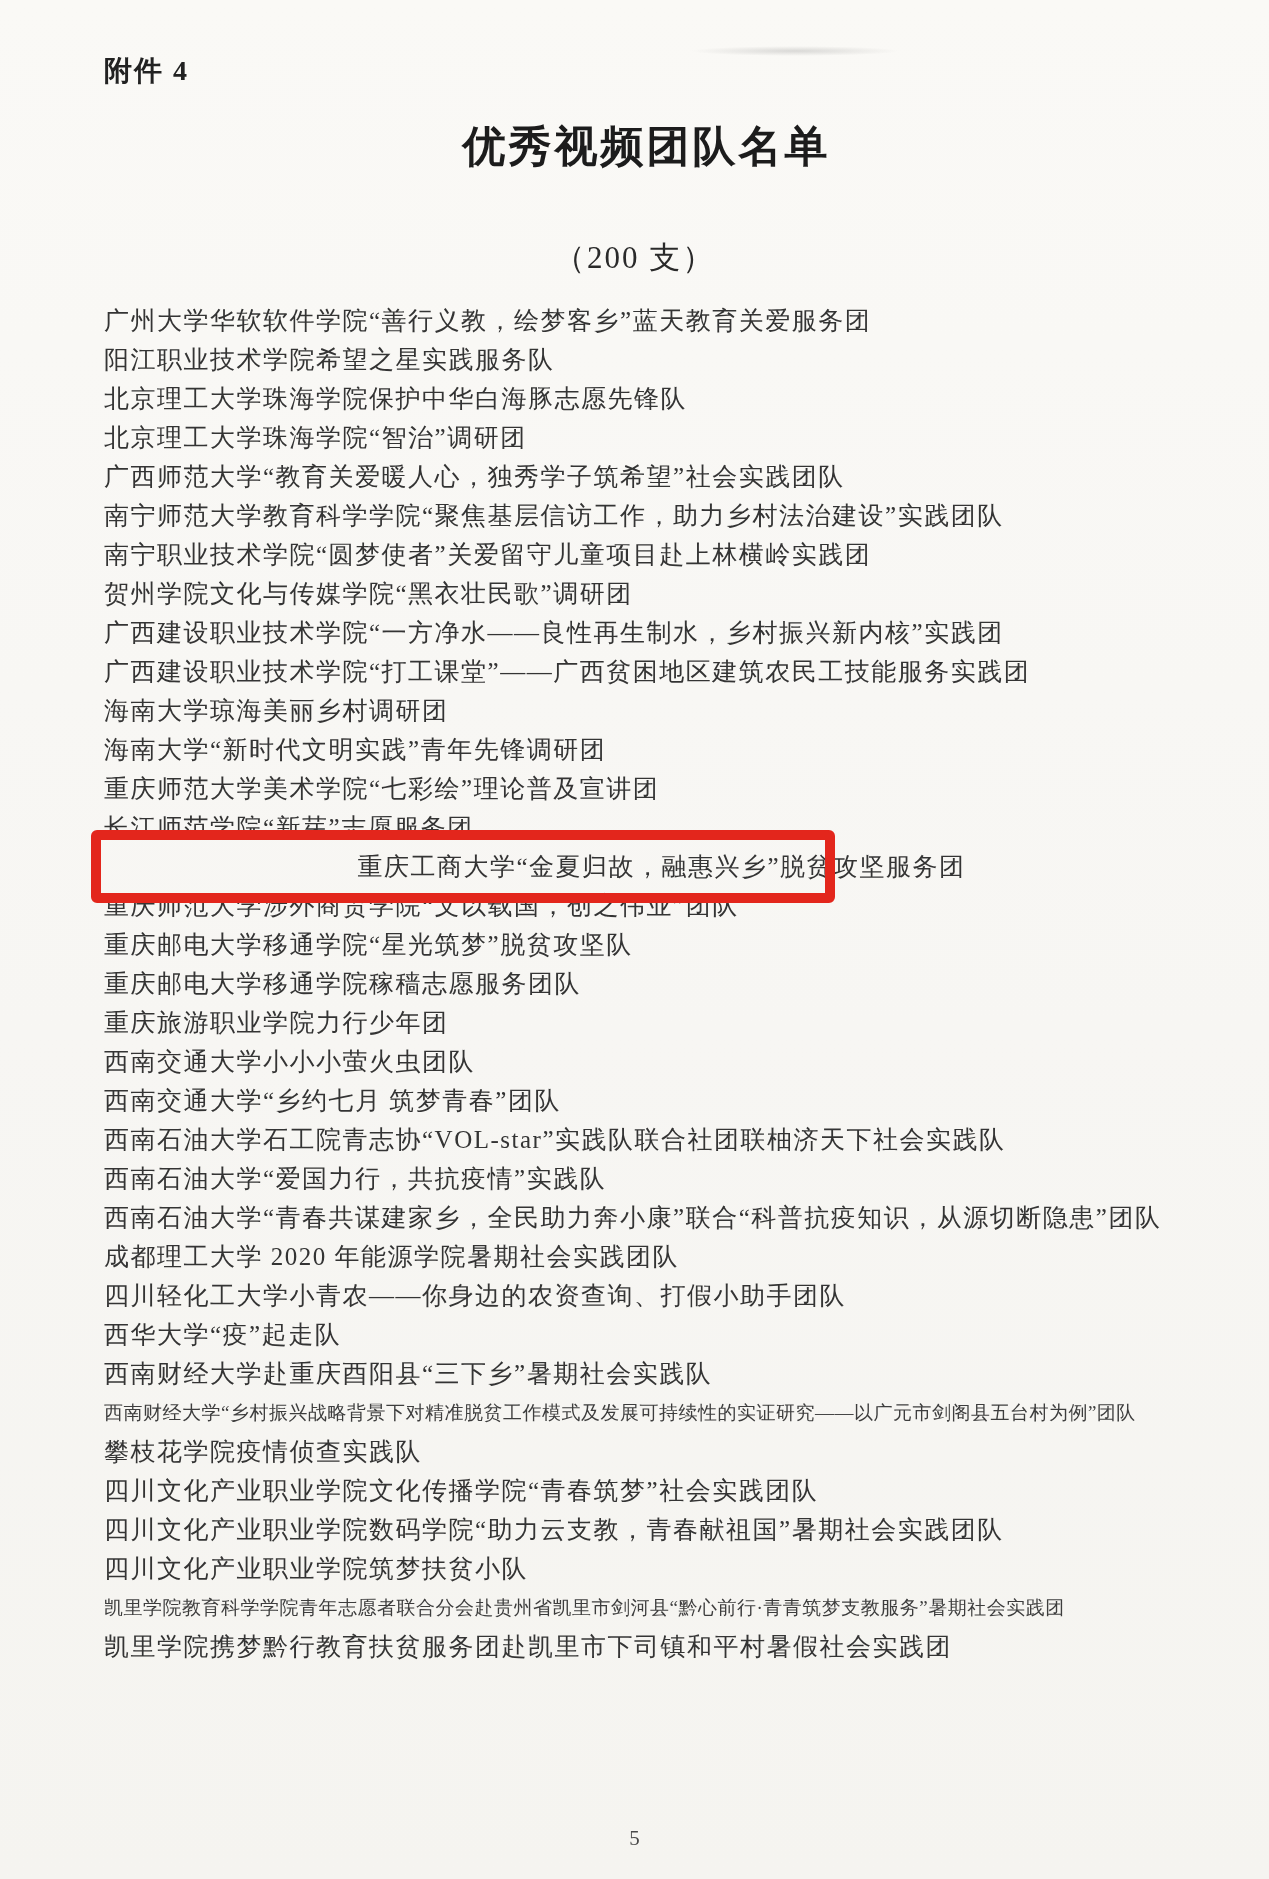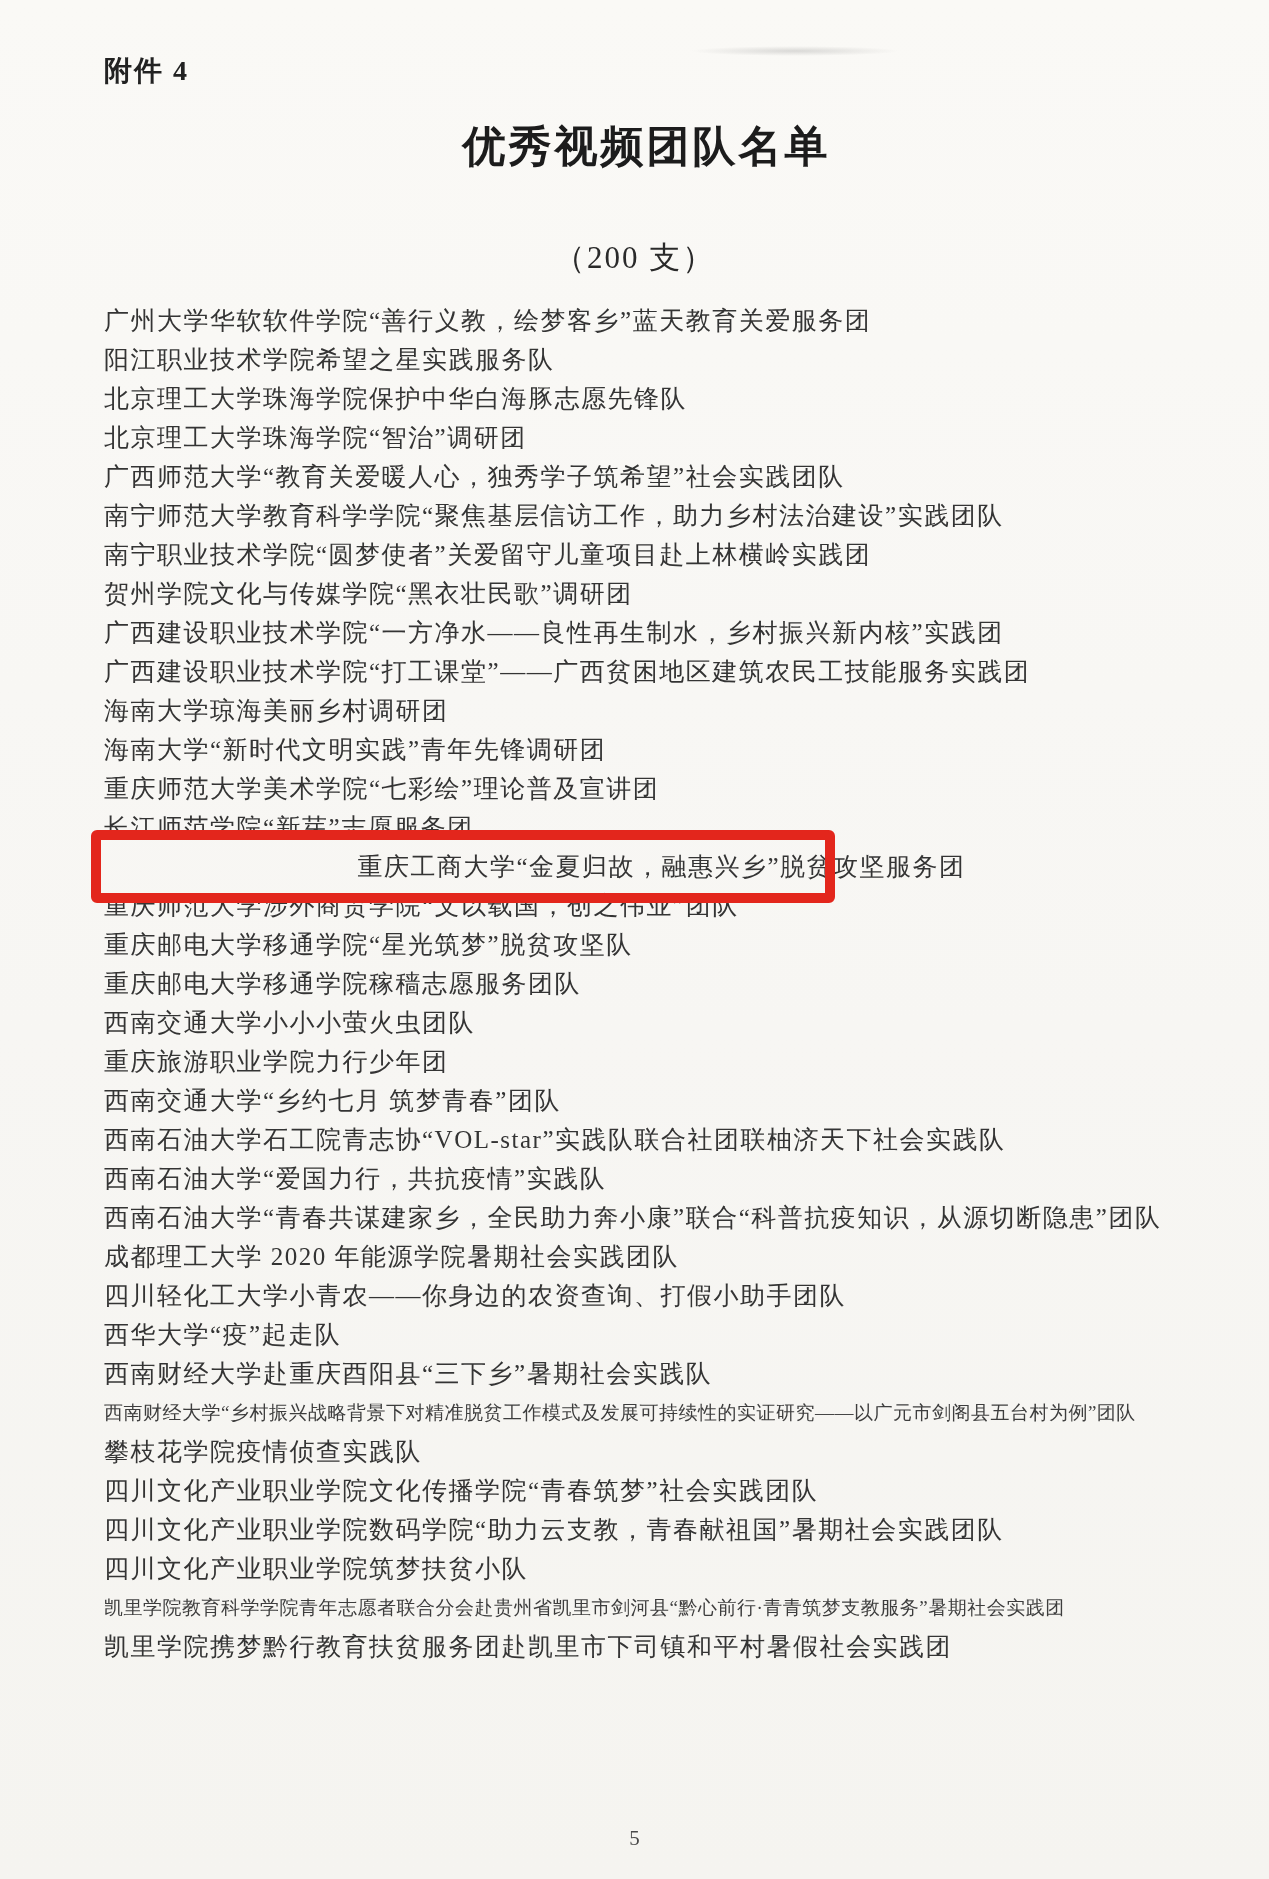--- a/index.html
+++ b/index.html
@@ -114,22 +114,22 @@
       <div class="team-line">广西建设职业技术学院“一方净水——良性再生制水，乡村振兴新内核”实践团</div>
       <div class="team-line">广西建设职业技术学院“打工课堂”——广西贫困地区建筑农民工技能服务实践团</div>
       <div class="team-line">海南大学琼海美丽乡村调研团</div>
       <div class="team-line">海南大学“新时代文明实践”青年先锋调研团</div>
       <div class="team-line">重庆师范大学美术学院“七彩绘”理论普及宣讲团</div>
       <div class="team-line">长江师范学院“新芽”志愿服务团</div>
       <div class="team-line highlight">重庆工商大学“金夏归故，融惠兴乡”脱贫攻坚服务团<div class="red-box" style="border-color: rgb(227, 38, 28);"></div></div>
       <div class="team-line">重庆师范大学涉外商贸学院“文以载国，创之伟业”团队</div>
       <div class="team-line">重庆邮电大学移通学院“星光筑梦”脱贫攻坚队</div>
       <div class="team-line">重庆邮电大学移通学院稼穑志愿服务团队</div>
+      <div class="team-line">重庆旅游职业学院力行少年团</div>
       <div class="team-line">西南交通大学小小小萤火虫团队</div>
-      <div class="team-line">重庆旅游职业学院力行少年团</div>
       <div class="team-line">西南交通大学“乡约七月 筑梦青春”团队</div>
       <div class="team-line">西南石油大学石工院青志协“VOL-star”实践队联合社团联柚济天下社会实践队</div>
       <div class="team-line">西南石油大学“爱国力行，共抗疫情”实践队</div>
       <div class="team-line">西南石油大学“青春共谋建家乡，全民助力奔小康”联合“科普抗疫知识，从源切断隐患”团队</div>
       <div class="team-line">成都理工大学 2020 年能源学院暑期社会实践团队</div>
       <div class="team-line">四川轻化工大学小青农——你身边的农资查询、打假小助手团队</div>
       <div class="team-line">西华大学“疫”起走队</div>
       <div class="team-line">西南财经大学赴重庆酉阳县“三下乡”暑期社会实践队</div>
       <div class="team-line small">西南财经大学“乡村振兴战略背景下对精准脱贫工作模式及发展可持续性的实证研究——以广元市剑阁县五台村为例”团队</div>
       <div class="team-line">攀枝花学院疫情侦查实践队</div>

